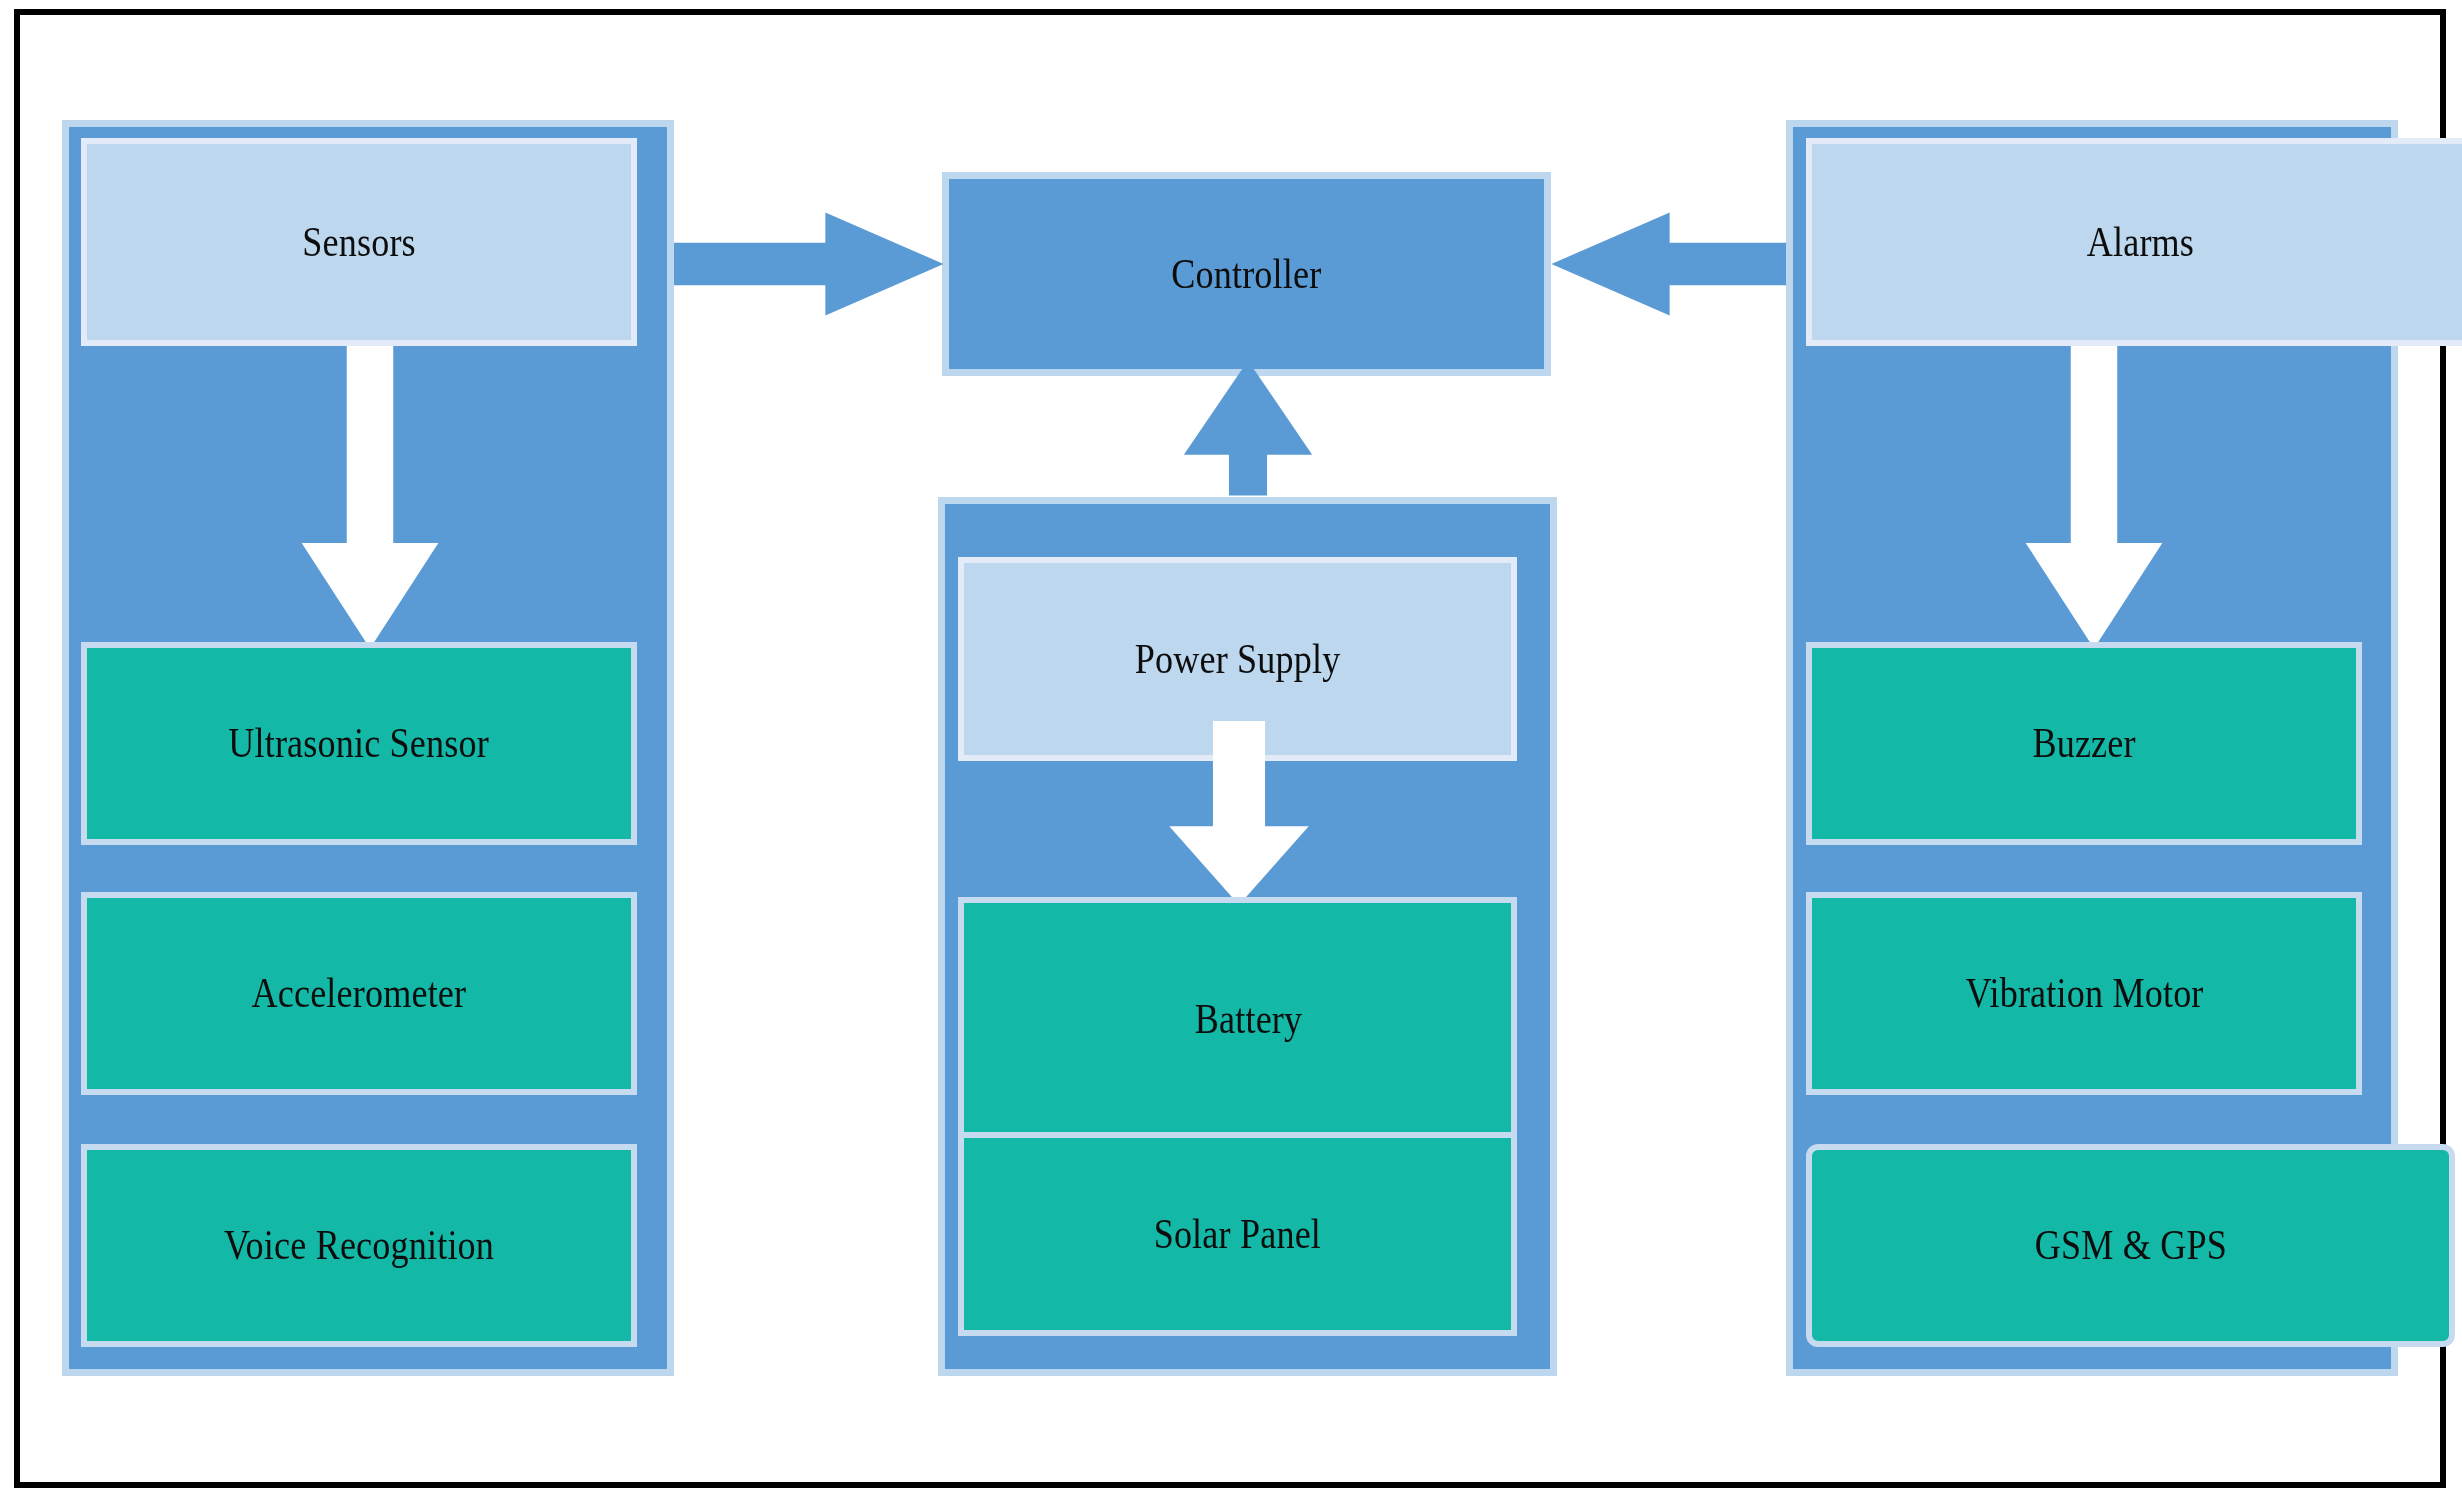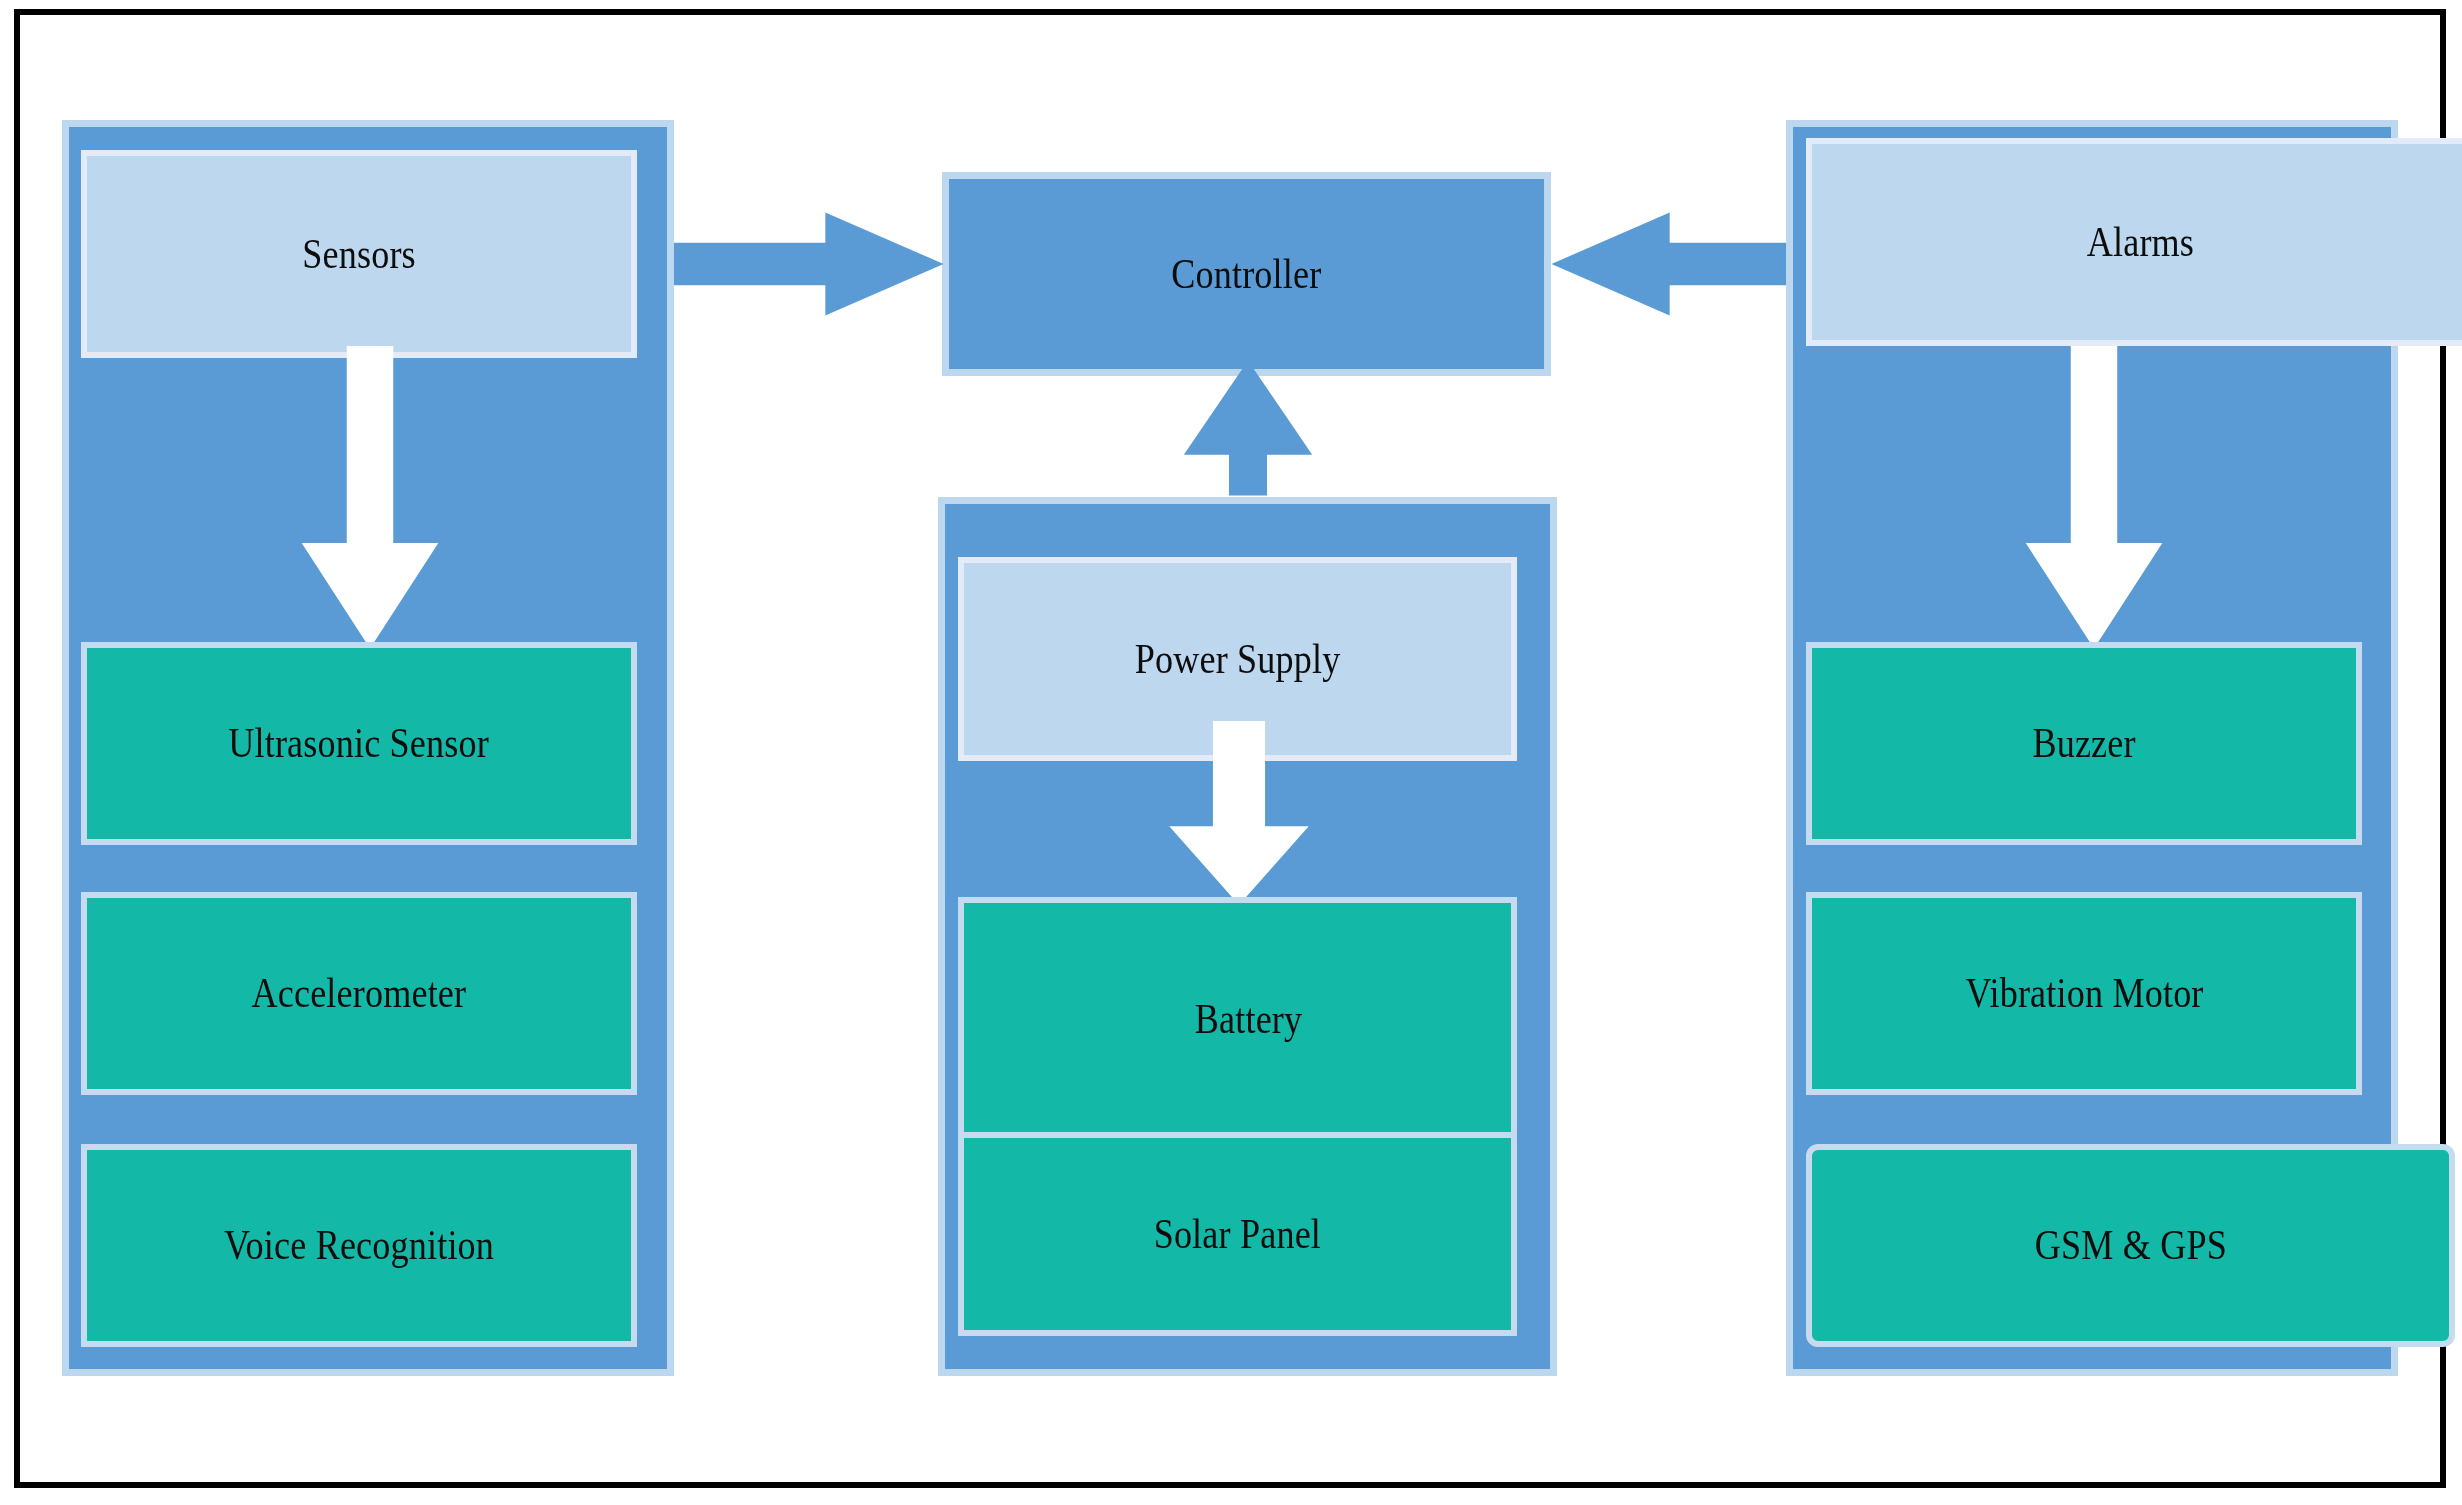--- a/index.html
+++ b/index.html
@@ -86,21 +86,21 @@
 </head>
 <body>
 
 <div id="canvas">
 
   <div class="frame"></div>
 
   <div class="col" style="left:62px; top:120px; width:612px; height:1256px;">
   </div>
 
-  <div class="box head" style="left:81px; top:138px; width:556px; height:208px;margin-top:12px;">
+  <div class="box head" style="left:81px; top:138px; width:556px; height:208px;">
     <span class="lbl">Sensors</span>
   </div>
 
   <div class="arrow" style="left:289px; top:346px; width:162px; height:306px;">
     <svg viewBox="0 0 230 435" preserveAspectRatio="none">
       <polygon points="82,0 148,0 148,280 212,280 115,430 18,280 82,280" fill="#FFFFFF"></polygon>
     </svg>
   </div>
 
   <div class="box sub" style="left:81px; top:642px; width:556px; height:203px;">

